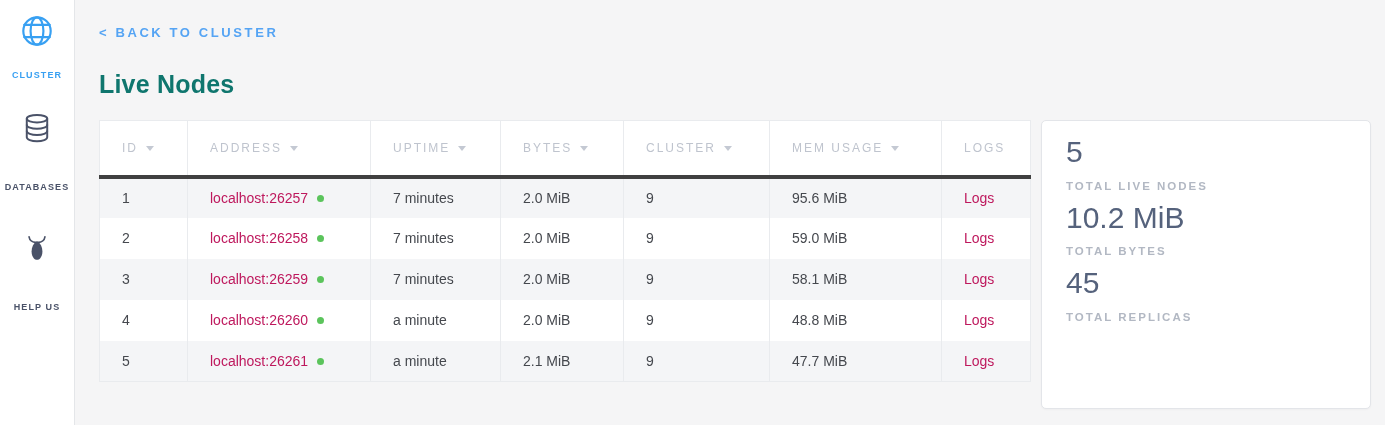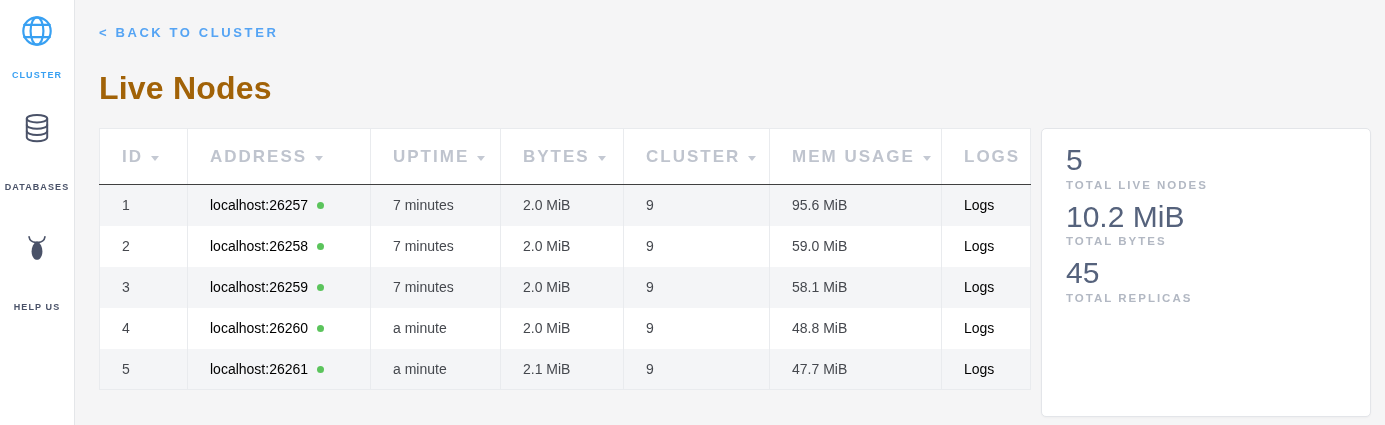--- a/index.html
+++ b/index.html
@@ -51,23 +51,23 @@
     font-size: 13px;
     font-weight: 600;
     letter-spacing: 2.6px;
     color: #55a4f4;
     text-decoration: none;
     cursor: pointer;
     margin-top: 12px;
   }
   .page-title {
     margin-top: 29px;
-    font-size: 32px;
+    font-size: 25px;
     font-weight: 700;
-    color: #a16207;
+    color: #0f766e;
     letter-spacing: 0.2px;
   }
   .content-row {
     margin-top: 21px;
     display: flex;
     align-items: flex-start;
   }
 
   
   table.nodes {
@@ -80,42 +80,42 @@
   table.nodes th, table.nodes td {
     border-left: 1px solid #e9ebee;
     text-align: left;
     padding: 0 0 0 22px;
     white-space: nowrap;
     overflow: hidden;
   }
   table.nodes th:first-child, table.nodes td:first-child { border-left: none; }
   table.nodes thead tr { height: 56px; background: #ffffff; }
   table.nodes thead th {
-    font-size: 17px;
-    font-weight: 700;
+    font-size: 12px;
+    font-weight: 400;
     letter-spacing: 2px;
     color: #bfc4ce;
-    border-bottom: 1px solid #404040;
+    border-bottom: 4px solid #404040;
     cursor: pointer;
   }
   table.nodes tbody tr { height: 41px; }
   table.nodes tbody tr:nth-child(odd) { background: #f4f5f7; }
   table.nodes tbody tr:nth-child(even) { background: #ffffff; }
   table.nodes td { font-size: 14px; color: #45484e; }
   .sort-arrow {
     display: inline-block;
     width: 0; height: 0;
     border-left: 4px solid transparent;
     border-right: 4px solid transparent;
     border-top: 5px solid #c4c9d3;
     margin-left: 8px;
     vertical-align: 1px;
   }
   a.cell-link {
-    color: #000000;
+    color: #be185d;
     text-decoration: none;
     font-size: 14px;
     cursor: pointer;
   }
   .live-dot {
     display: inline-block;
     width: 7px; height: 7px;
     border-radius: 50%;
     background: #5bc45c;
     margin-left: 9px;
@@ -134,21 +134,21 @@
     box-shadow: 0 1px 2px rgba(0,0,0,0.03);
   }
   .stat-block { margin-bottom: 9px; }
   .stat-value {
     font-size: 30px;
     font-weight: 400;
     color: #55627c;
     line-height: 1.15;
   }
   .stat-label {
-    margin-top: 1px;
+    margin-top: 10px;
     font-size: 11.5px;
     font-weight: 600;
     letter-spacing: 2px;
     color: #b2b8c3;
   }
 
   svg { display: block; }
 </style>
 </head>
 <body>

